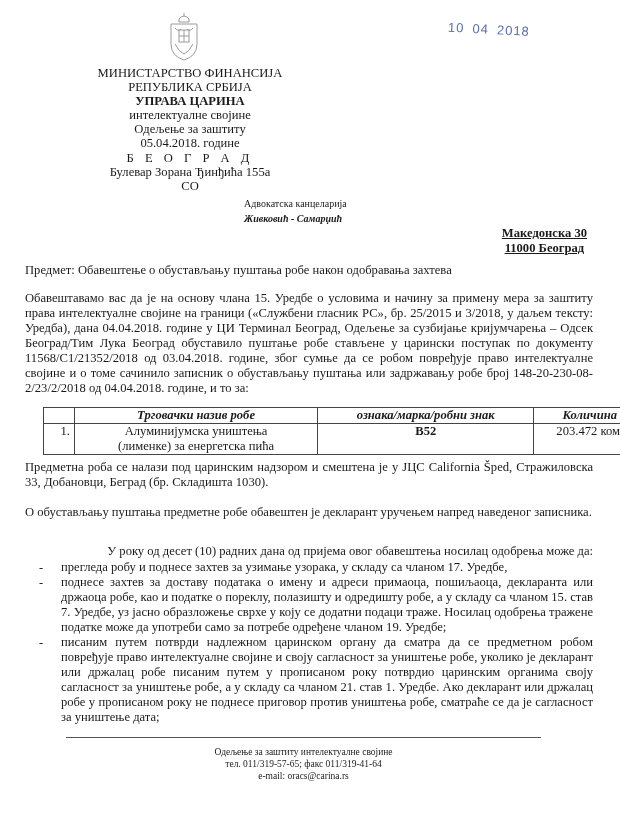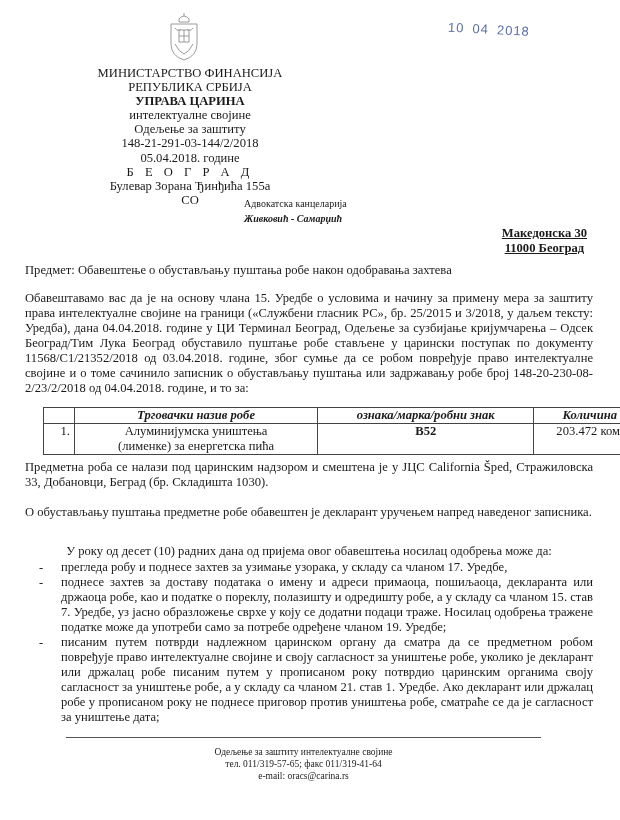--- a/index.html
+++ b/index.html
@@ -21,21 +21,21 @@
   .para { left: 25px; width: 568px; font-size: 12.6px; line-height: 15px; text-align: justify; }
   .p1 { top: 291px; }
   .goods-table { position: absolute; left: 43px; top: 407px; width: 603px; border-collapse: collapse; font-size: 12.6px; }
   .goods-table th, .goods-table td { border: 1px solid #444; padding: 0 4px; line-height: 15px; }
   .goods-table th { font-weight: bold; font-style: italic; text-align: center; }
   .goods-table td { vertical-align: top; text-align: center; }
   .goods-table td.num { text-align: right; width: 22px; }
   .goods-table td.bold { font-weight: bold; }
   .p2 { top: 460px; }
   .p3 { top: 505px; }
-  .p4 { top: 544px; text-align: center; }
+  .p4 { top: 544px; text-align: right; }
   .bullets { left: 25px; top: 560px; width: 568px; font-size: 12.6px; line-height: 15px; margin: 0; padding: 0; list-style: none; }
   .bullets li { position: relative; padding-left: 36px; text-align: justify; }
   .bullets li::before { content: "-"; position: absolute; left: 14px; }
   .footer-line { left: 66px; top: 737px; width: 475px; height: 1px; background: #555; }
   .footer { left: 66px; top: 746px; width: 475px; text-align: center; font-size: 9.5px; line-height: 12px; }
 </style>
 </head>
 <body>
 
 <div class="abs stamp">
@@ -54,21 +54,20 @@
     <path d="M10 32 Q14 40 19 42 Q24 40 28 32"></path>
   </g>
 </svg>
 
 <div class="abs header">
   <div>МИНИСТАРСТВО ФИНАНСИЈА</div>
   <div>РЕПУБЛИКА СРБИЈА</div>
   <div class="bold">УПРАВА ЦАРИНА</div>
   <div>интелектуалне својине</div>
   <div>Одељење за заштиту</div>
-  <div>148-21-291-03-144/2/2018</div>
   <div>05.04.2018. године</div>
   <div class="spaced">Б Е О Г Р А Д</div>
   <div>Булевар Зорана Ђинђића 155а</div>
   <div>СО</div>
 </div>
 
 <div class="abs recipient">
   <div>Адвокатска канцеларија</div>
   <div class="bold">Живковић - Самарџић</div>
 </div>

